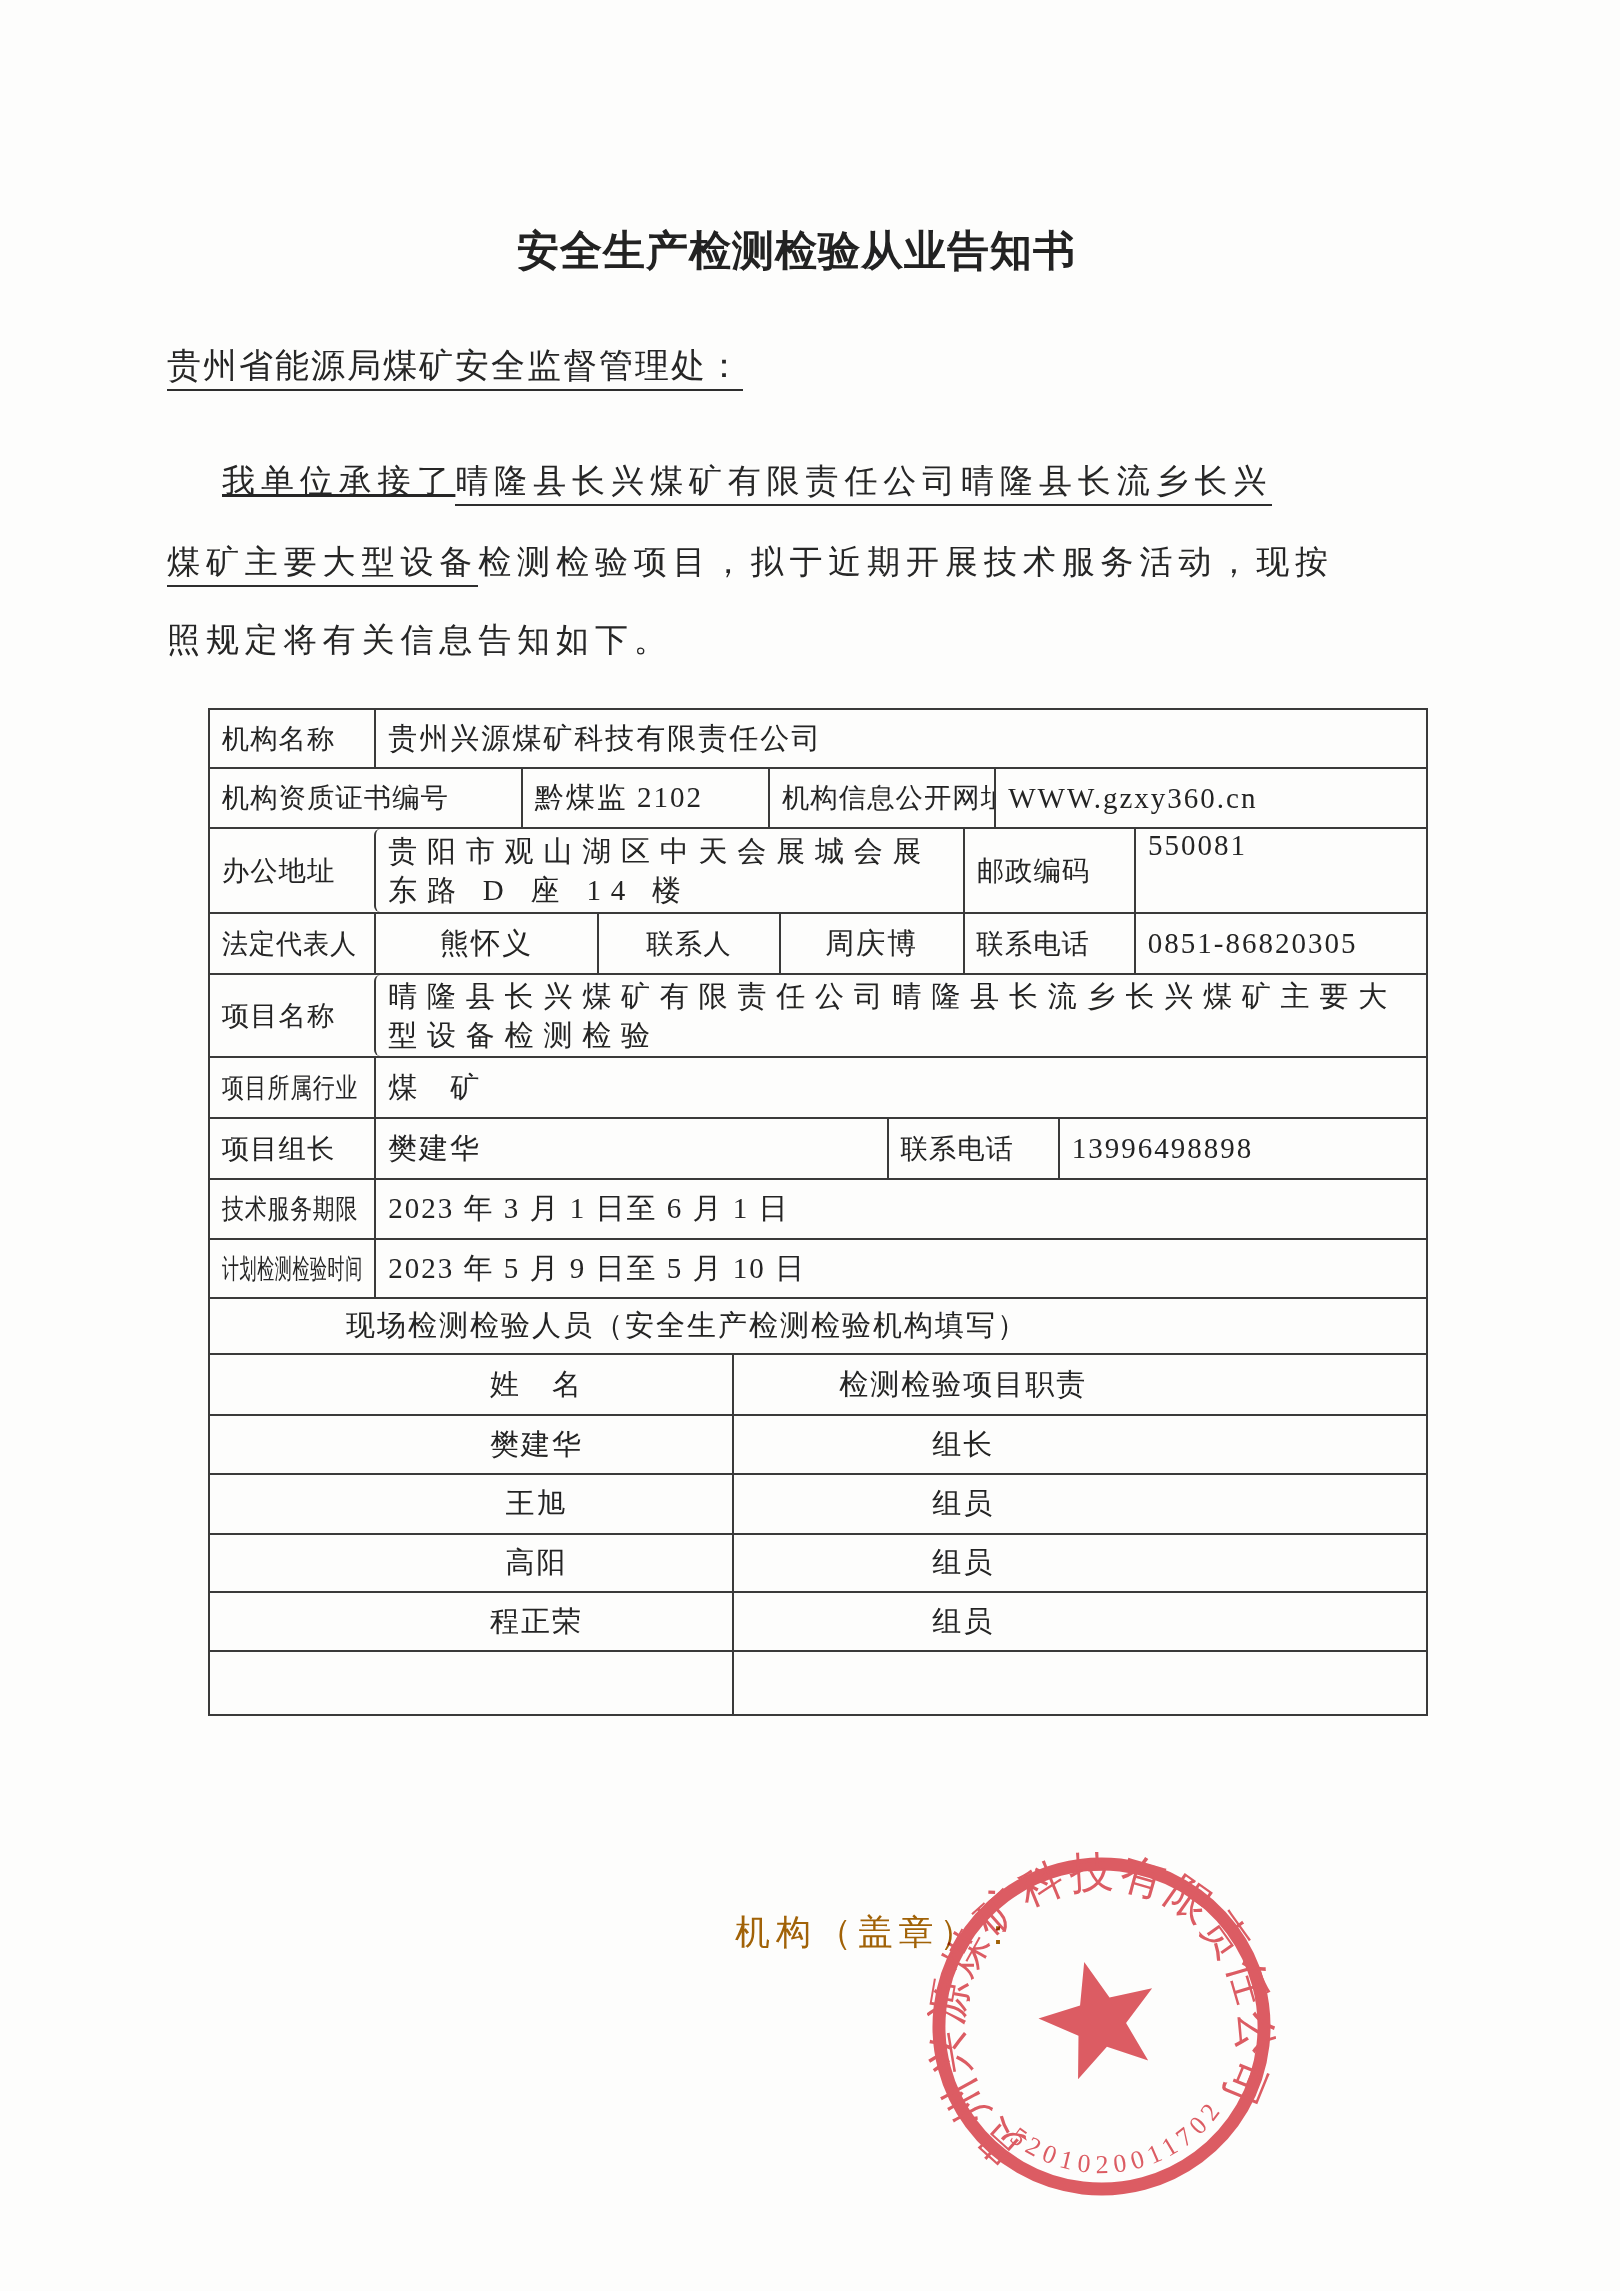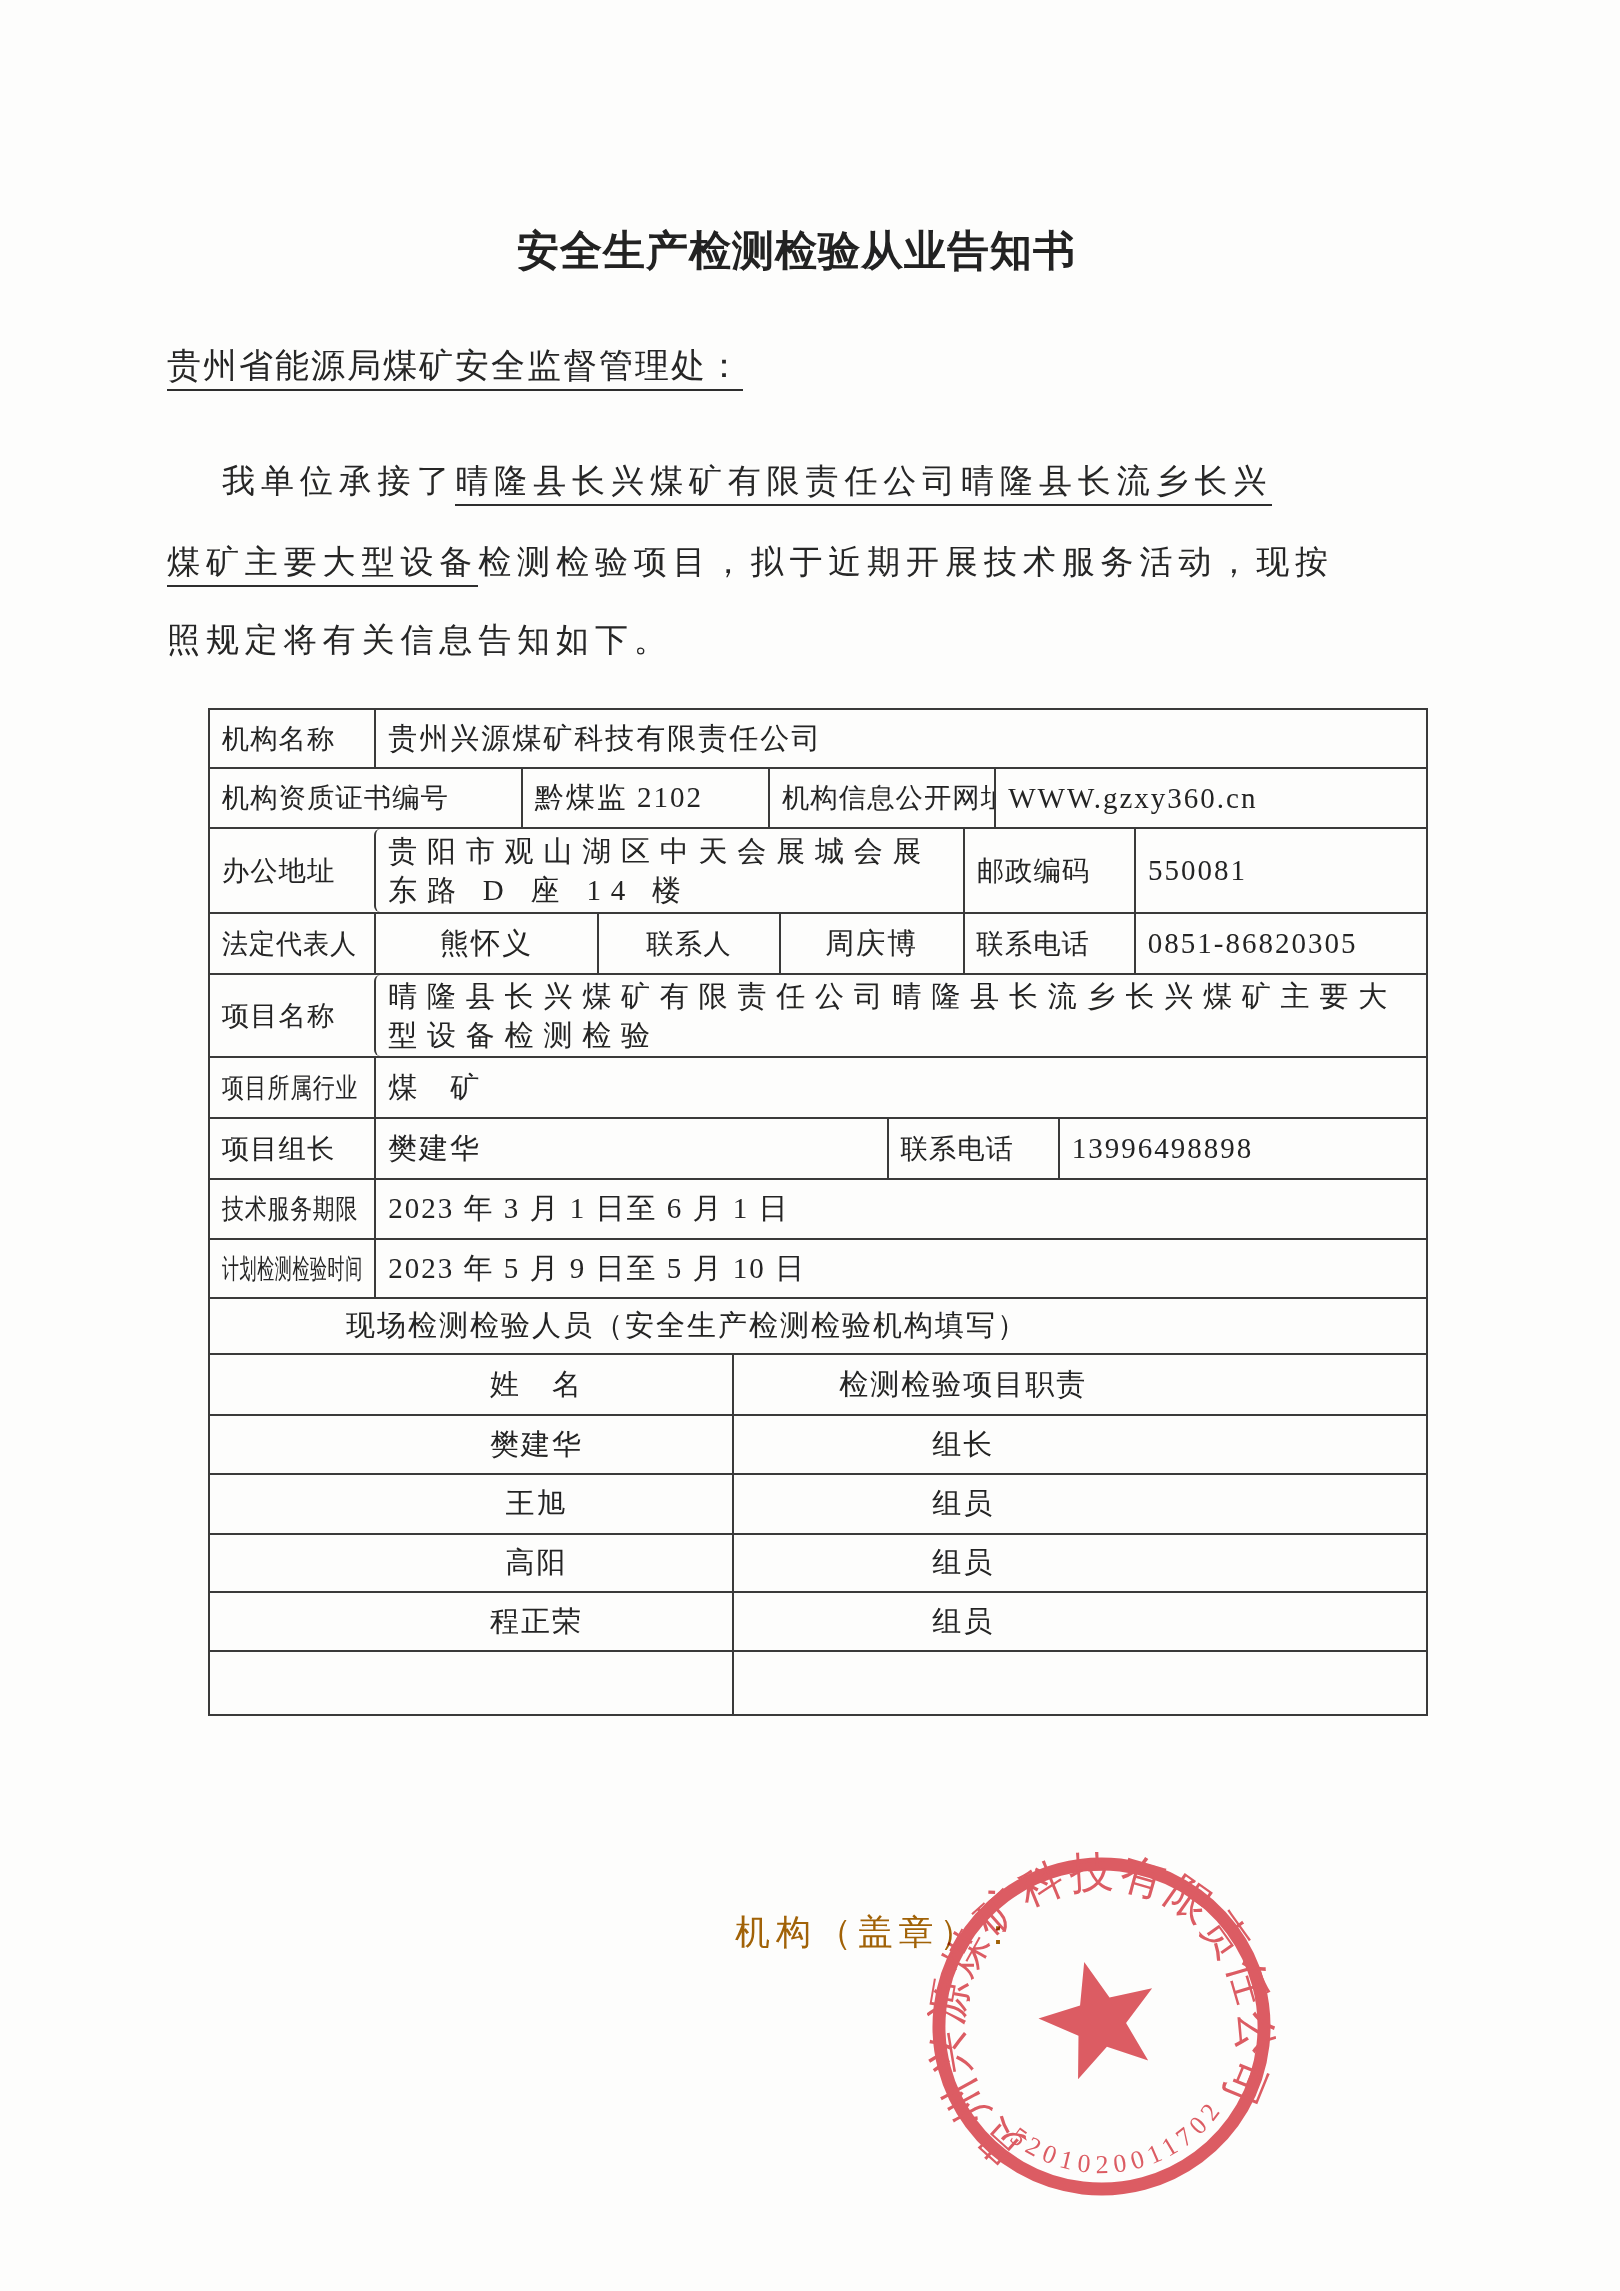--- a/index.html
+++ b/index.html
@@ -15,21 +15,21 @@
     font-family:"Liberation Sans", sans-serif; font-weight:700;
     font-size:42px; letter-spacing:1px; color:#222;
   }
   .addressee { left:167px; top:343px; font-size:34px; letter-spacing:2px; }
   .ul { border-bottom:2px solid #2e2e2e; padding-bottom:4.9px; }
 
   .pline { left:167px; width:1274px; font-size:33px; letter-spacing:5.9px; color:#262626; }
   .p1 { top:459px; }
   .p2 { top:540px; }
   .p3 { top:618px; }
-  .indent { padding-left:55px; }
+  .indent { padding-left:55px;text-decoration:underline; }
 
   
   .tbl {
     left:208px; top:708px; width:1220px;
     border:2px solid #3a3a3a; background:transparent;
   }
   .row { display:flex; border-top:2px solid #3a3a3a; }
   .row:first-child { border-top:none; }
   .c {
     display:flex; align-items:center; padding:0 11.8px;
@@ -104,21 +104,21 @@
     <div class="row" style="height:85px">
       <div class="c lb" style="width:165px">
           <span>办公地址</span>
         </div>
       <div class="c loose" style="width:591px">
           <span>贵阳市观山湖区中天会展城会展东路 D 座 14 楼</span>
         </div>
       <div class="c lb" style="width:172px">
           <span>邮政编码</span>
         </div>
-      <div class="c" style="width:293px; align-items:flex-start; padding-top:25px">
+      <div class="c" style="width:293px; align-items:flex-start; padding-top:0">
           <span>550081</span>
         </div>
     </div>
 
     <div class="row" style="height:61px">
       <div class="c lb" style="width:165px">
           <span class="sx95">法定代表人</span>
         </div>
       <div class="c ctr" style="width:223px">
           <span>熊怀义</span>

